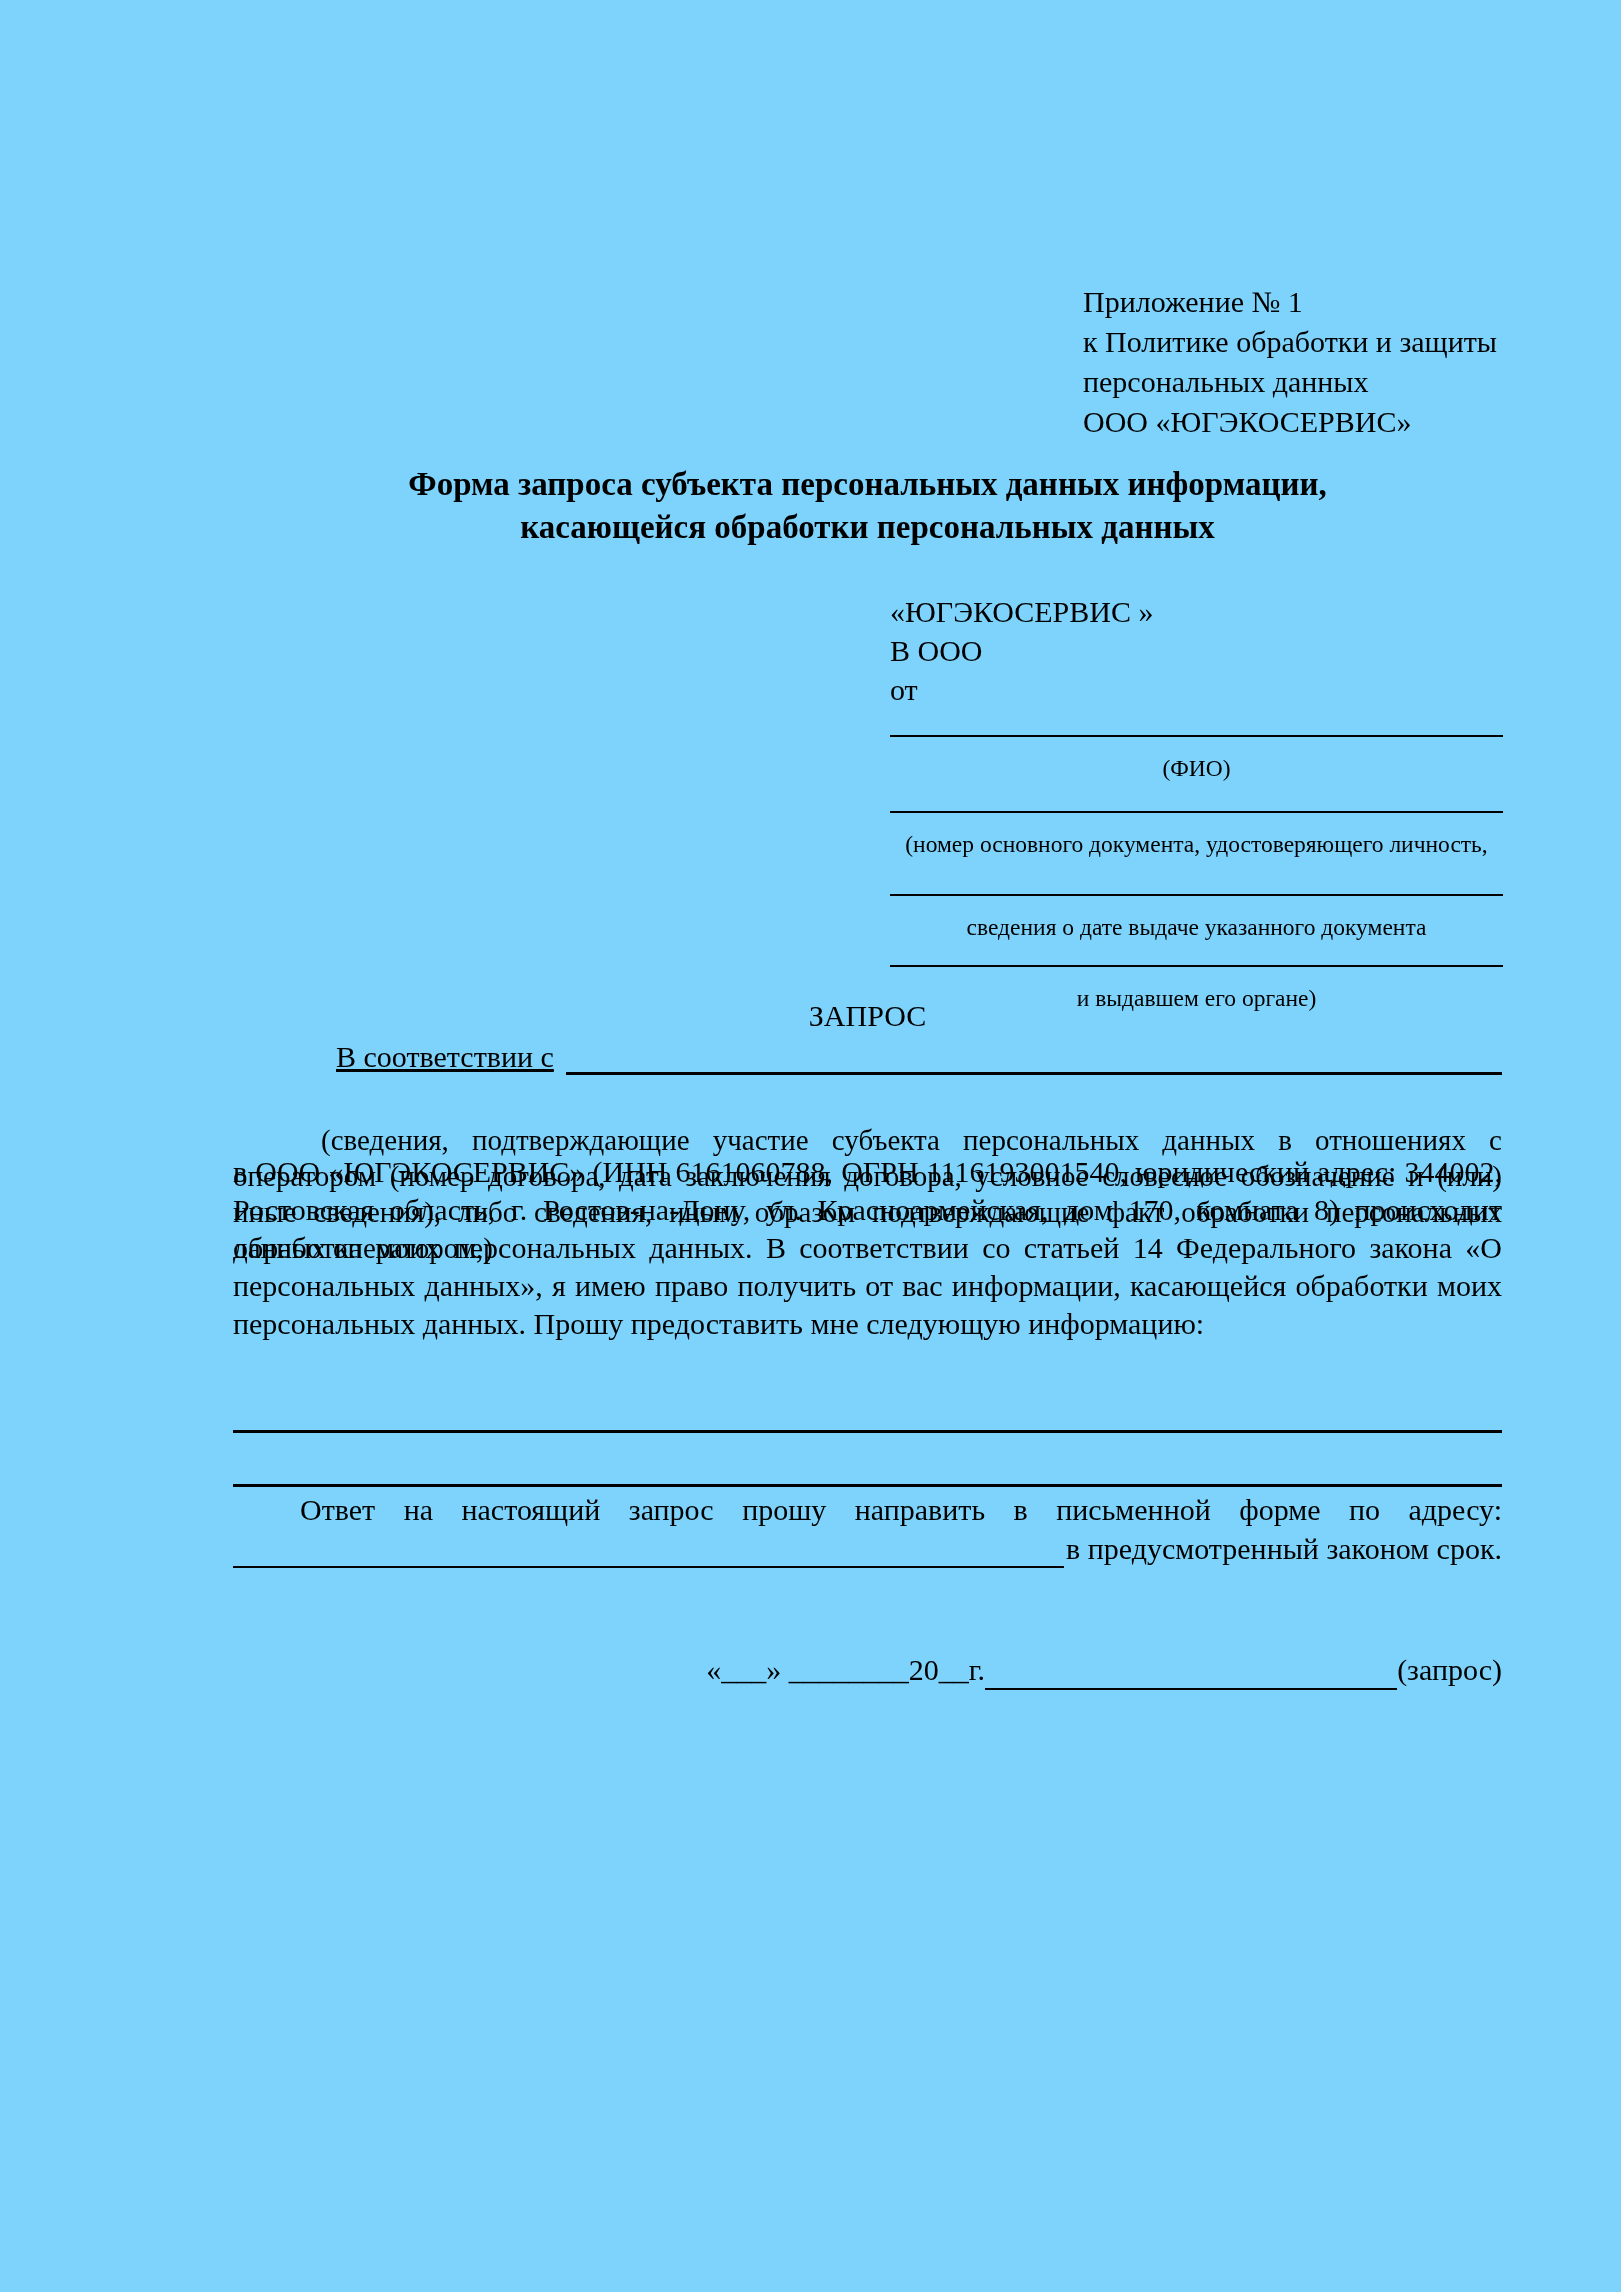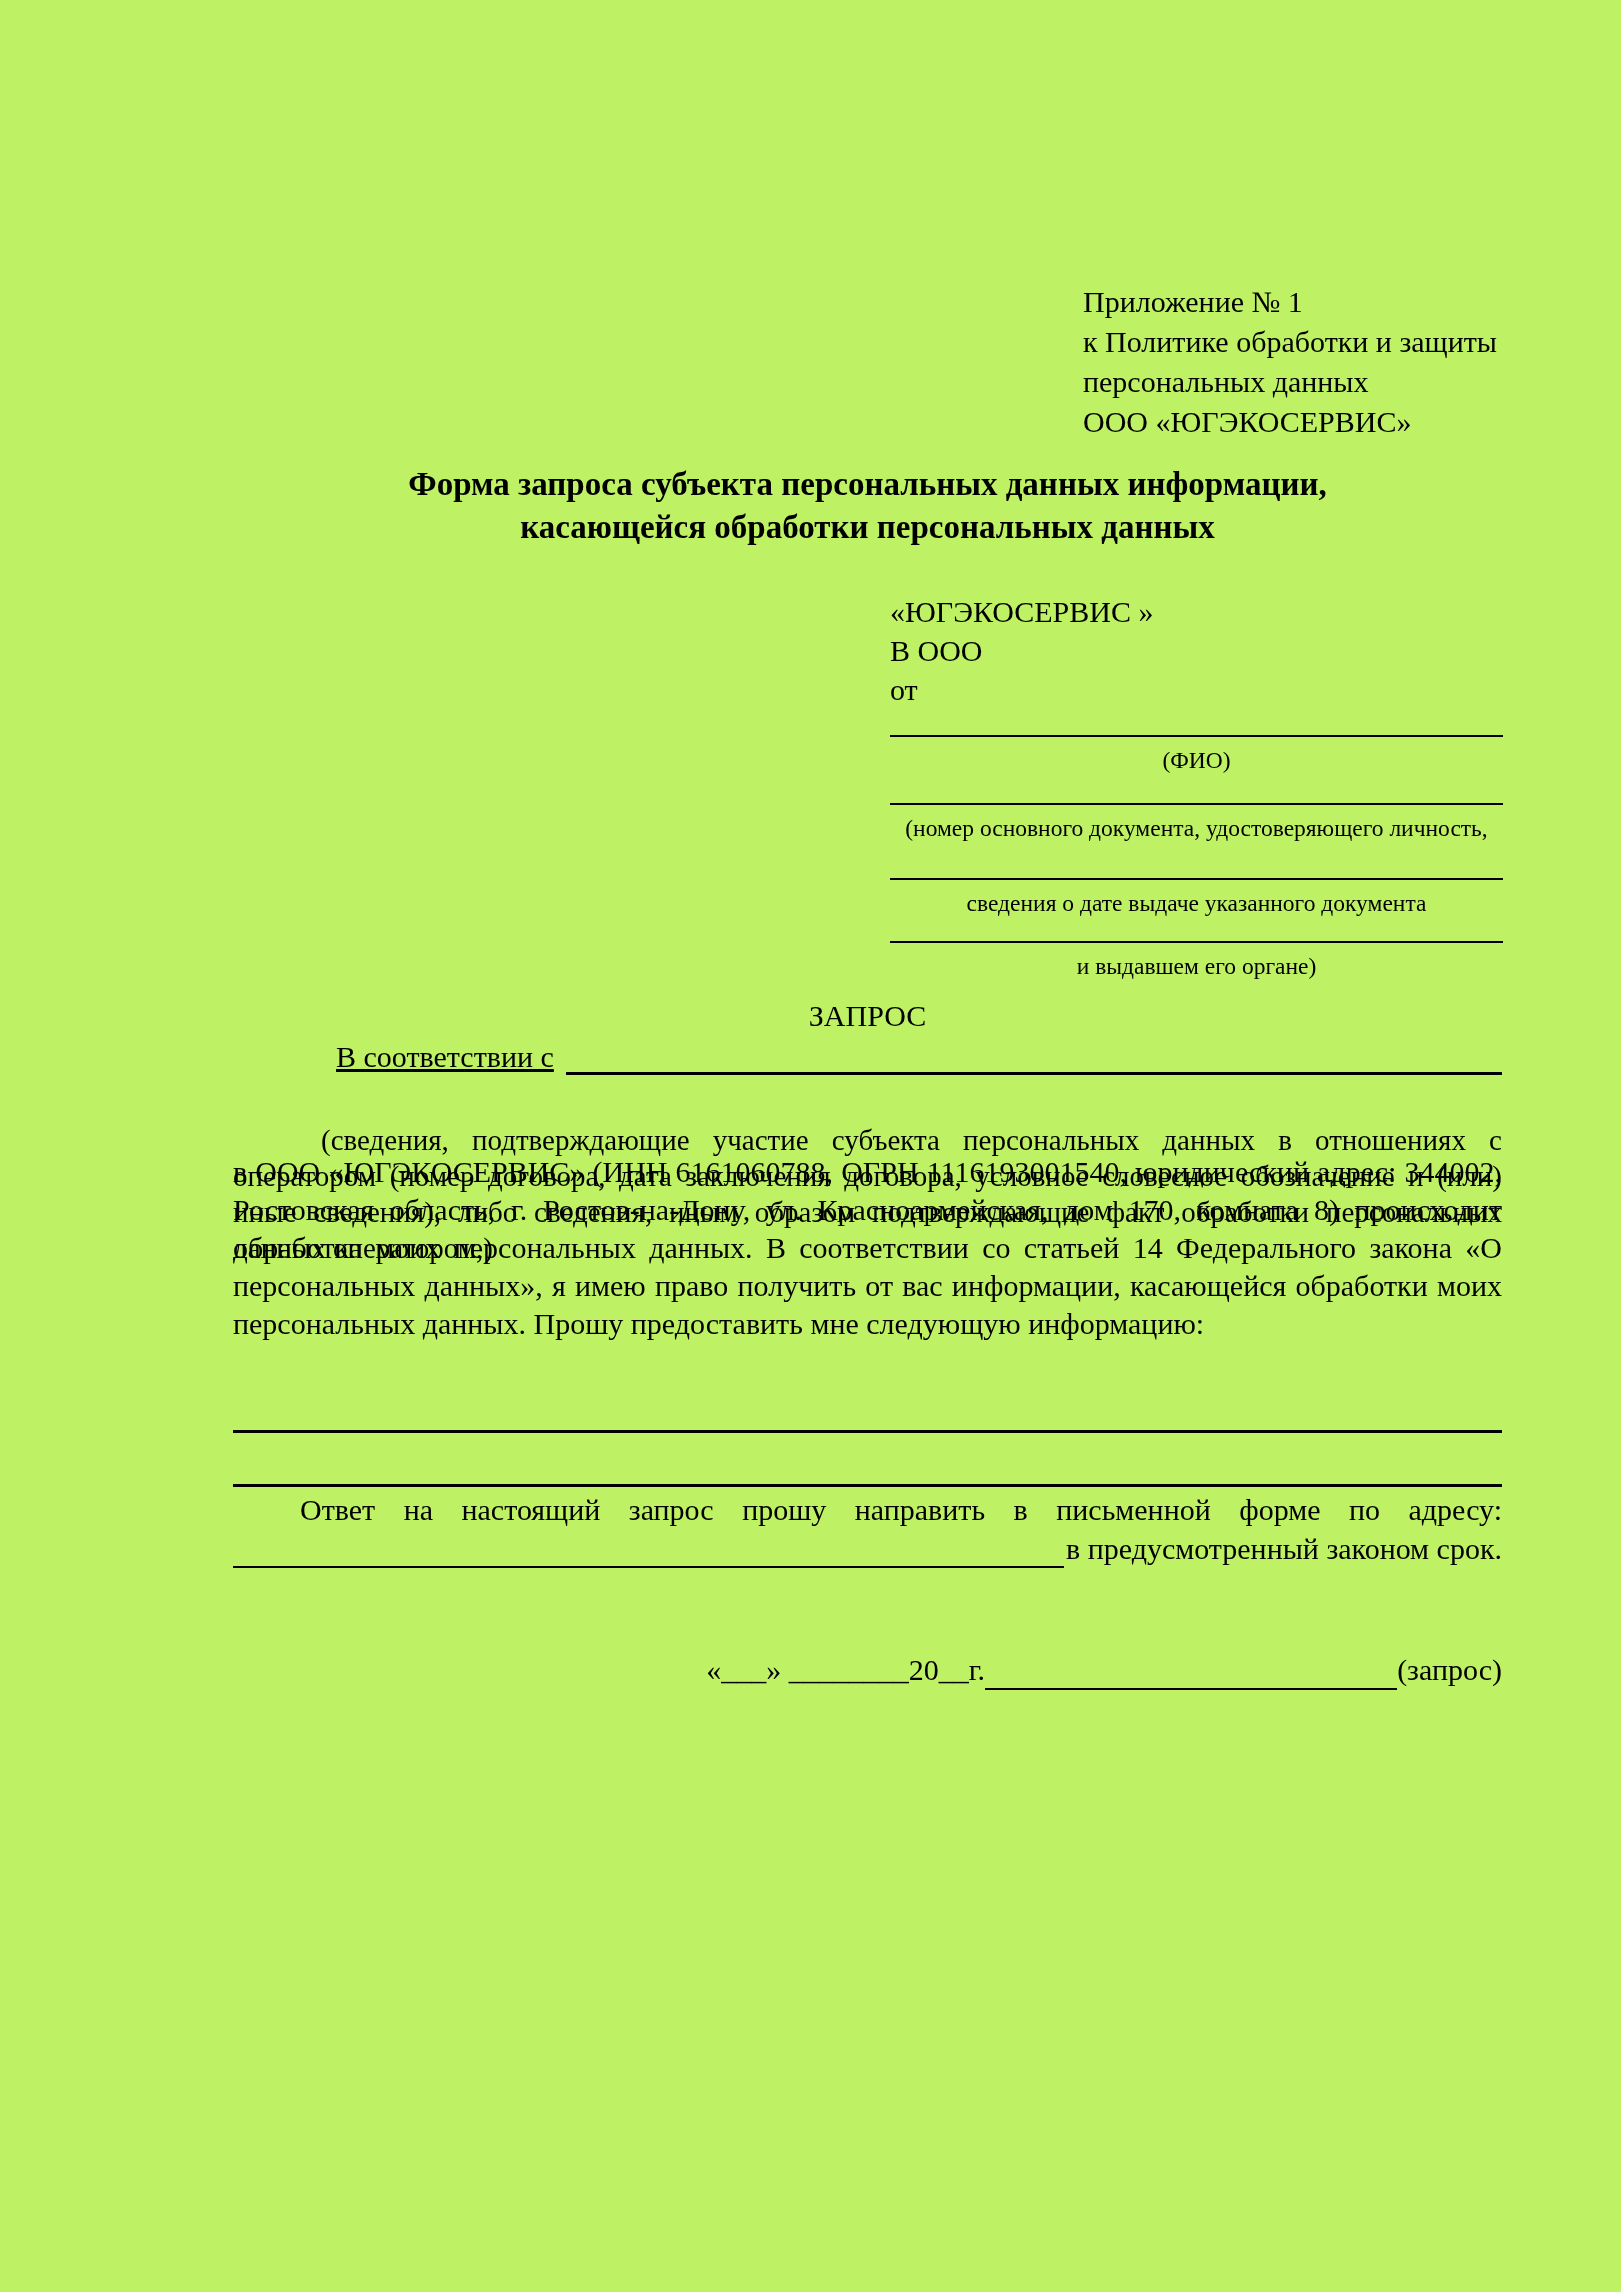--- a/index.html
+++ b/index.html
@@ -1,20 +1,20 @@
 <!DOCTYPE html>
 <html><head>
 <meta charset="utf-8">
 <style>
   html, body { margin: 0; padding: 0; background: #ffffff; }
   .page {
     position: relative;
     width: 1621px;
     height: 2293px;
-    background: #bef264;
+    background: #7dd3fc;
     color: #000000;
     font-family: "Liberation Serif", "DejaVu Serif", serif;
     font-size: 30px;
     overflow: hidden;
   }
   .abs { position: absolute; }
 
   .appendix { left: 1083px; top: 282px; line-height: 40px; }
 
   .doc-title {
@@ -25,21 +25,21 @@
 
   .addressee { left: 890px; top: 592px; width: 613px; line-height: 39px; }
   .blank { border-bottom: 2.9px solid #000; }
   .addressee .fio-line   { height: 25.5px; }
   .caption {
     font-size: 23.5px; line-height: 29px; text-align: center;
   }
   .cap-gap-1 { margin-top: 28px; }
   .cap-gap-2 { margin-top: 35px; }
   .cap-gap-3 { margin-top: 23.5px; }
-  .cap-pad { margin-top: 9px; }
+  .cap-pad { margin-top: 17px; }
 
   .zapros { left: 233px; top: 996px; width: 1269px; text-align: center; line-height: 39px; }
 
   .basis-intro { left: 233px; top: 1037px; width: 1269px; height: 39px; display: flex; }
   .basis-intro .prefix { padding-left: 103px; white-space: nowrap; line-height: 39px; text-decoration: underline; }
   .basis-intro .fill { flex: 1; margin-left: 11.8px; height: 35px; border-bottom: 3.9px solid #000; }
 
   .footnote {
     left: 233px; top: 1122px; width: 1269px;
     font-size: 29px; line-height: 36px;

